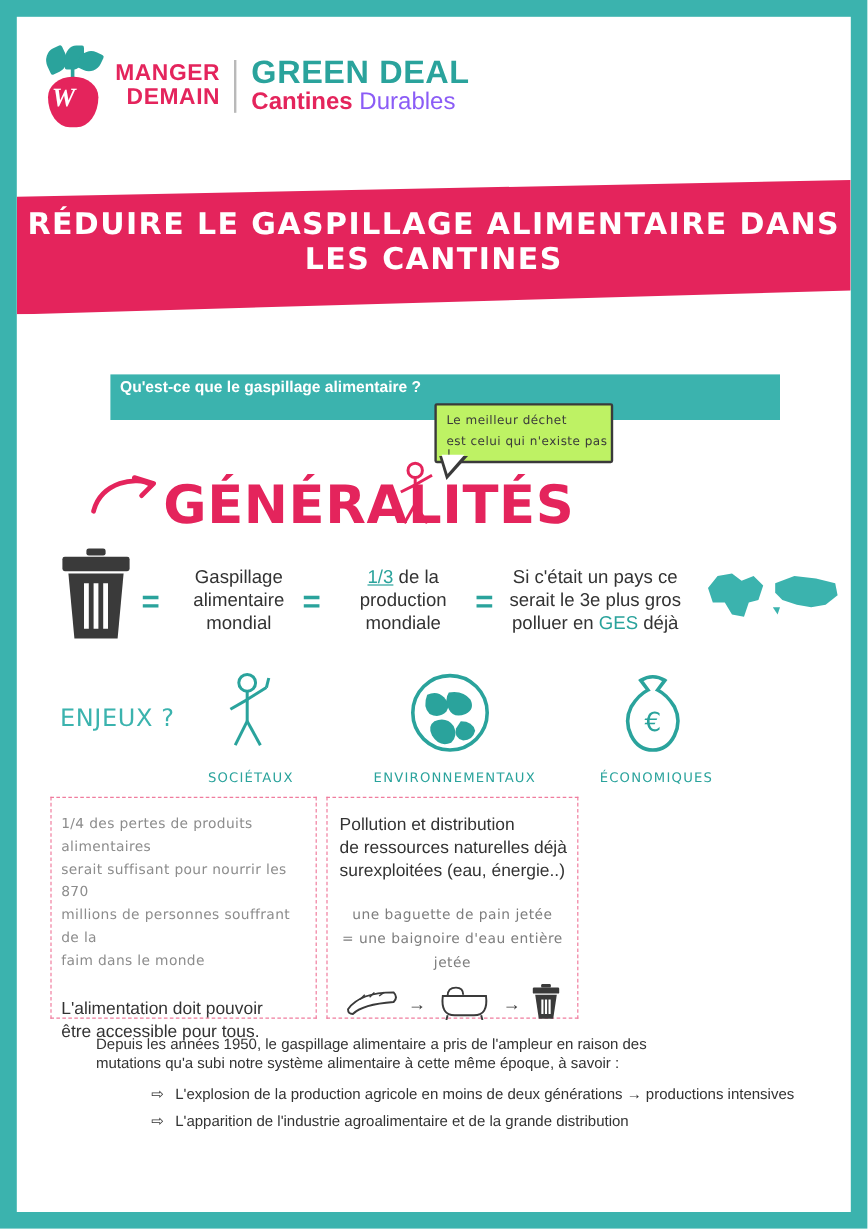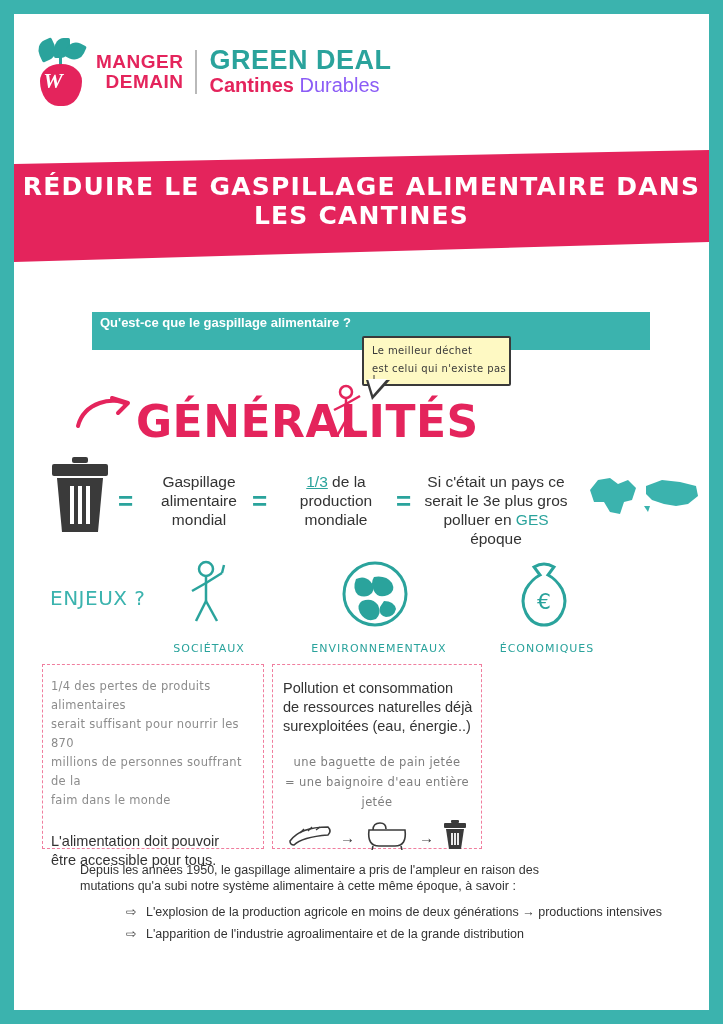--- a/index.html
+++ b/index.html
@@ -140,21 +140,21 @@
   }
 
   
   .bubble {
     position: absolute;
     left: 348px;
     top: 322px;
     width: 145px;
     height: 46px;
     border: 2px solid #3a3a3a;
-    background: #fef9c3;
+    background: #bef264;
     border-radius: 2px;
   }
   .bubble .l1, .bubble .l2 {
     position: absolute;
     left: 8px;
     color: #3a3a3a;
     font-size: 10px;
     letter-spacing: .4px;
     font-family: "DejaVu Sans", sans-serif;
   }
@@ -404,21 +404,21 @@
       <div><u class="hl">1/3</u><span> de la</span></div>
       <div>production</div>
       <div>mondiale</div>
     </div>
 
     <div class="eq-sign" style="left:352px;">=</div>
 
     <div class="eq-text" style="left:372px; top:18px; width:160px;">
       <div>Si c'était un pays ce</div>
       <div>serait le 3e plus gros</div>
-      <div><span>polluer en </span><span class="hl">GES</span><span> époque</span></div>
+      <div><span>polluer en </span><span class="hl">GES</span><span> déjà</span></div>
     </div>
 
     <div class="map-us">
       <svg width="120" height="50" viewBox="0 0 120 50">
         <path d="M6 18 L14 8 L26 6 L34 12 L44 8 L52 16 L48 28 L40 30 L36 42 L26 40 L20 30 L10 30 Z" fill="#3bb3ae"></path>
         <path d="M62 14 L78 8 L96 10 L112 14 L114 24 L104 32 L92 34 L80 32 L68 28 L62 22 Z" fill="#3bb3ae"></path>
         <path d="M60 34 L66 34 L64 40 Z" fill="#3bb3ae"></path>
       </svg>
     </div>
   </div>
@@ -466,21 +466,21 @@
       <div>faim dans le monde</div>
     </div>
     <div class="body-text" style="padding:22px 6px 0 8px;">
       <div>L'alimentation doit pouvoir</div>
       <div>être accessible pour tous.</div>
     </div>
   </div>
 
   <div class="dbox dbox-2">
     <div class="body-text" style="padding:14px 8px 0 10px;">
-      <div>Pollution et consommation</div>
+      <div>Pollution et distribution</div>
       <div>de ressources naturelles déjà</div>
       <div>surexploitées (eau, énergie..)</div>
     </div>
     <div class="hand-text-teal" style="padding:16px 6px 0 6px;">
       <div>une baguette de pain jetée</div>
       <div>= une baignoire d'eau entière jetée</div>
     </div>
     <div style="display:flex;align-items:center;justify-content:center;gap:8px;padding-top:8px;">
       <span>
         <svg width="46" height="24" viewBox="0 0 46 24">

